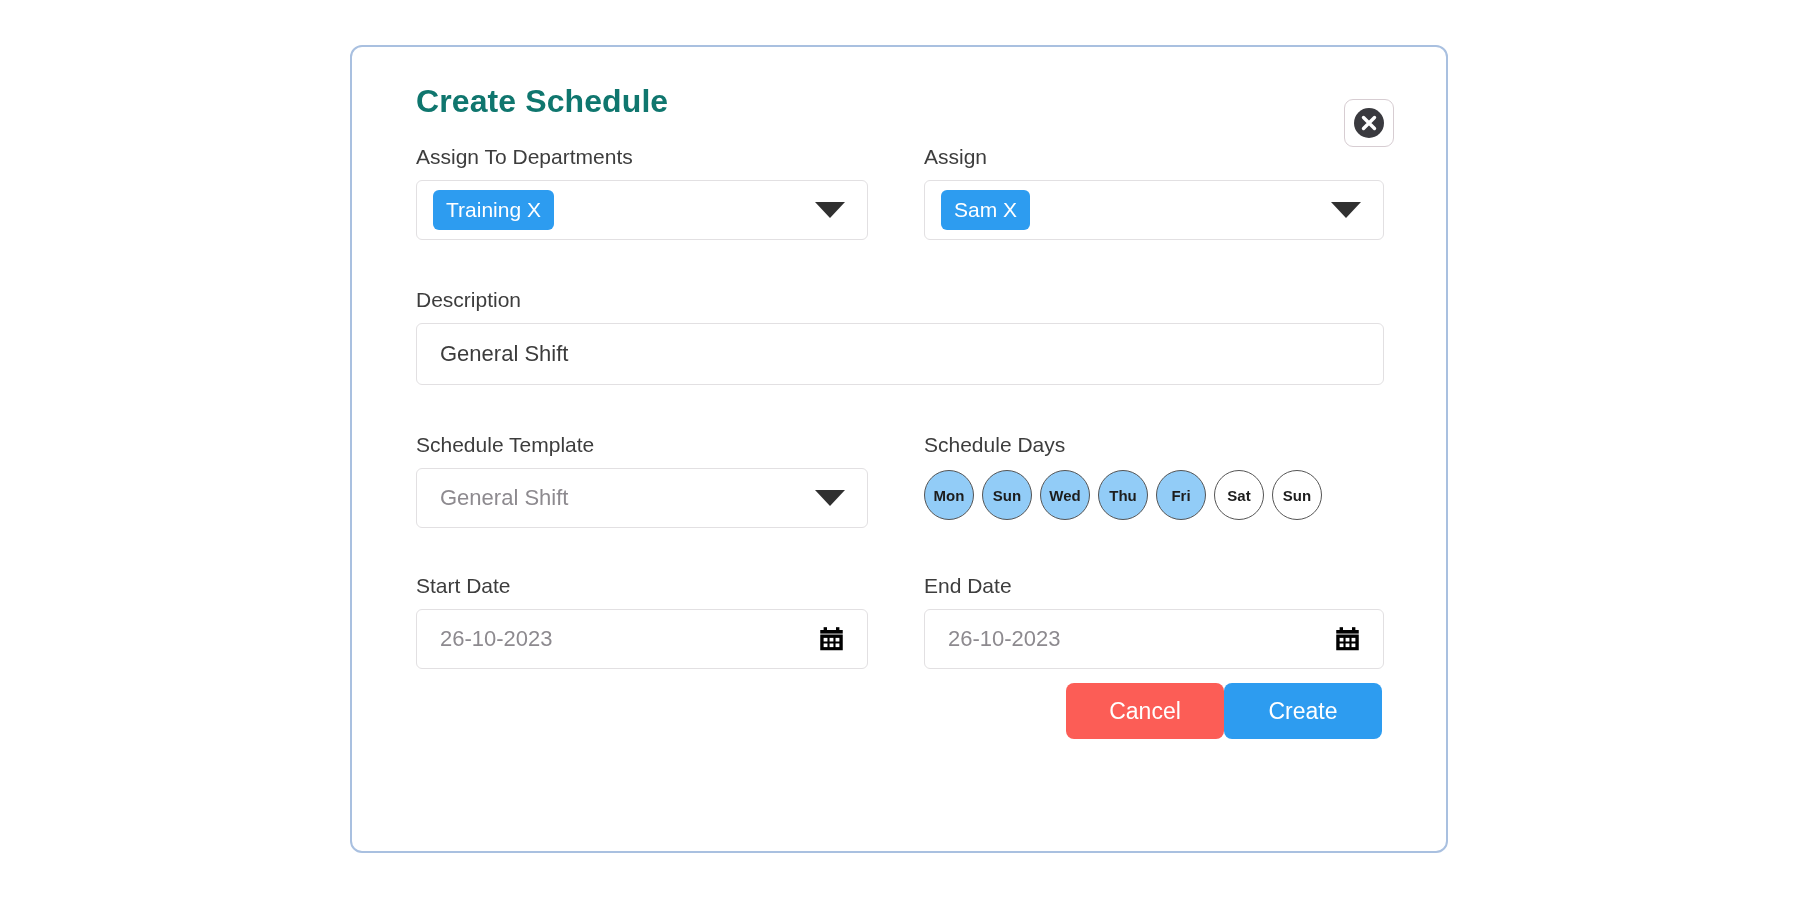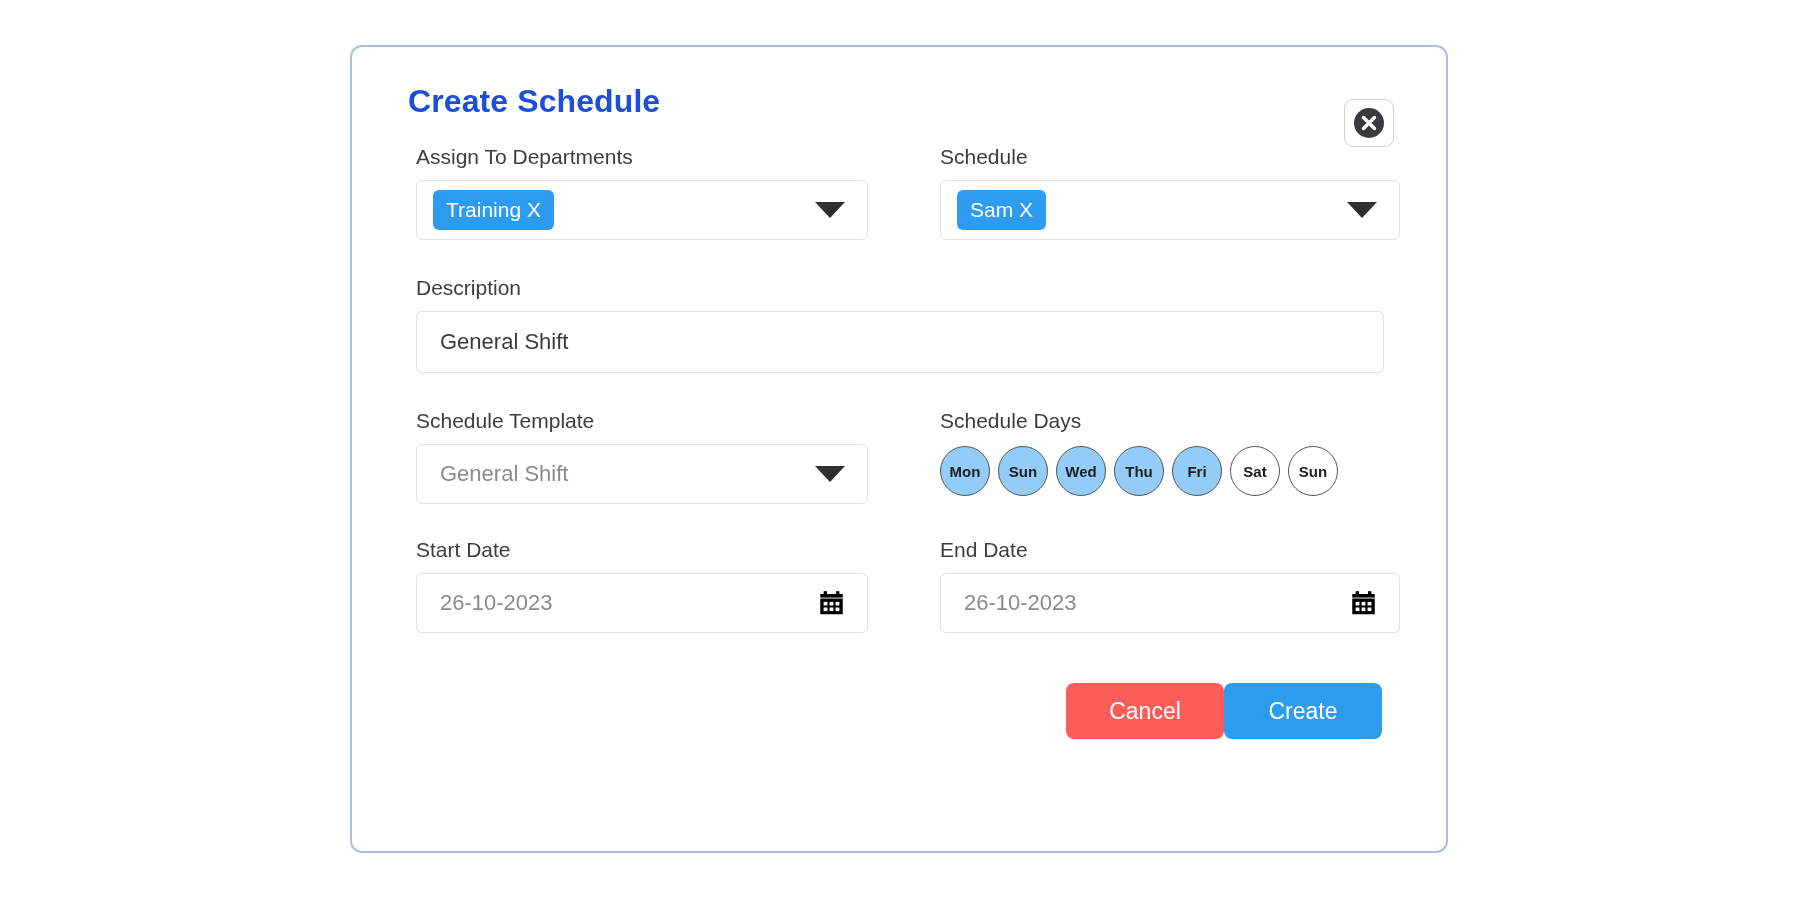--- a/index.html
+++ b/index.html
@@ -36,25 +36,25 @@
 
   .modal-inner {
     position: relative;
     width: 100%;
     height: 100%;
   }
 
   
   .modal-title {
     position: absolute;
-    left: 56px;
+    left: 64px;
     top: 36px;
     font-size: 32px;
     font-weight: bold;
-    color: #1d4ed8;
+    color: #0f766e;
     letter-spacing: 0.1px;
     white-space: nowrap;
   }
 
   .close-btn {
     position: absolute;
     right: 52px;
     top: 52px;
     width: 50px;
     height: 48px;
@@ -77,22 +77,22 @@
   
   .form {
     position: absolute;
     left: 64px;
     top: 98px;
     width: 970px;
   }
 
   .row {
     display: flex;
-    gap: 72px;
-    margin-bottom: 0;
+    gap: 56px;
+    margin-bottom: 12px;
   }
 
   .col-left  { width: 452px; flex: 0 0 452px; }
   .col-right { width: 460px; flex: 0 0 460px; }
   .col-full  { width: 968px; flex: 0 0 968px; }
 
   .field-label {
     font-size: 21px;
     color: #3d3d3d;
     margin-bottom: 12px;
@@ -236,21 +236,21 @@
         <div class="row">
           <div class="col-left">
             <div class="field-label">Assign To Departments</div>
             <div class="input-box">
               <span class="chip">Training X</span>
               <span class="caret"></span>
             </div>
           </div>
 
           <div class="col-right">
-            <div class="field-label">Schedule</div>
+            <div class="field-label">Assign</div>
             <div class="input-box">
               <span class="chip">Sam X</span>
               <span class="caret"></span>
             </div>
           </div>
         </div>
 
         <div class="spacer-36"></div>
 
         <div class="row">

